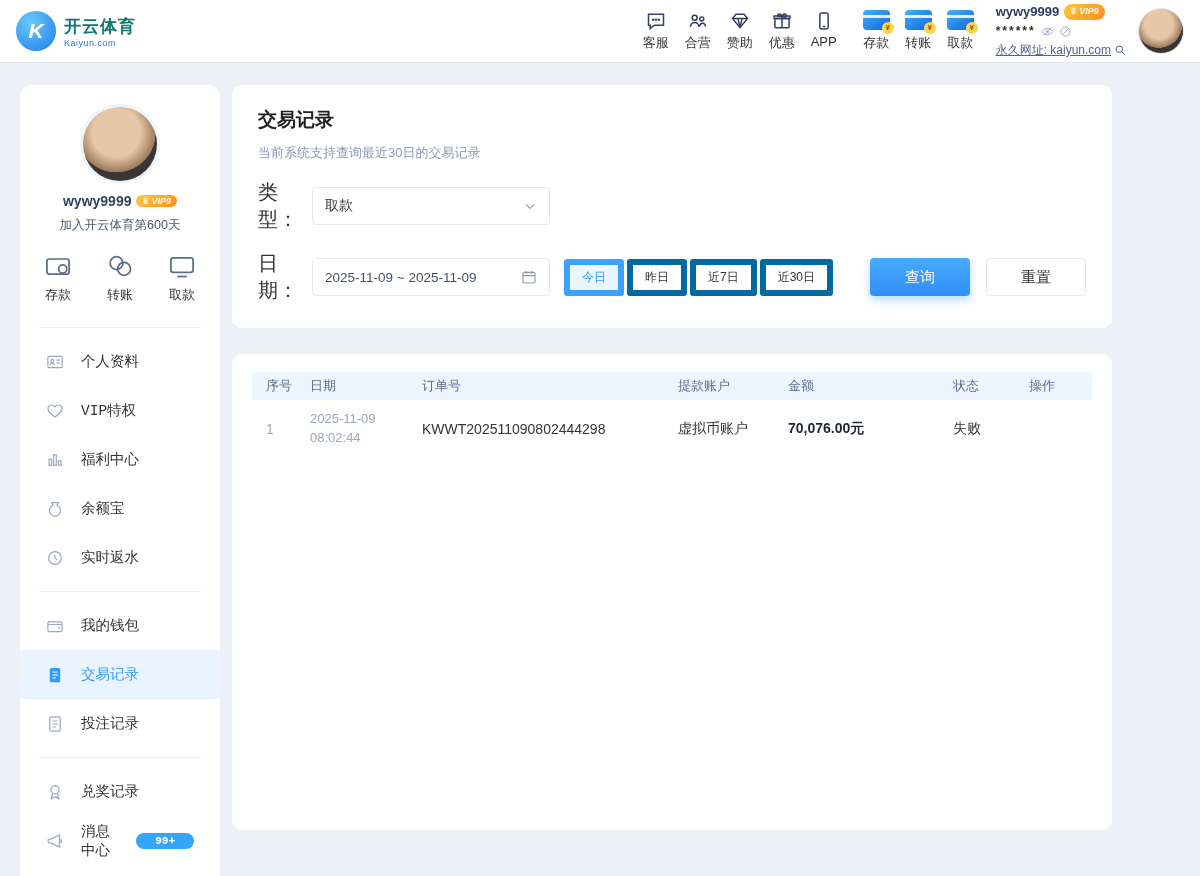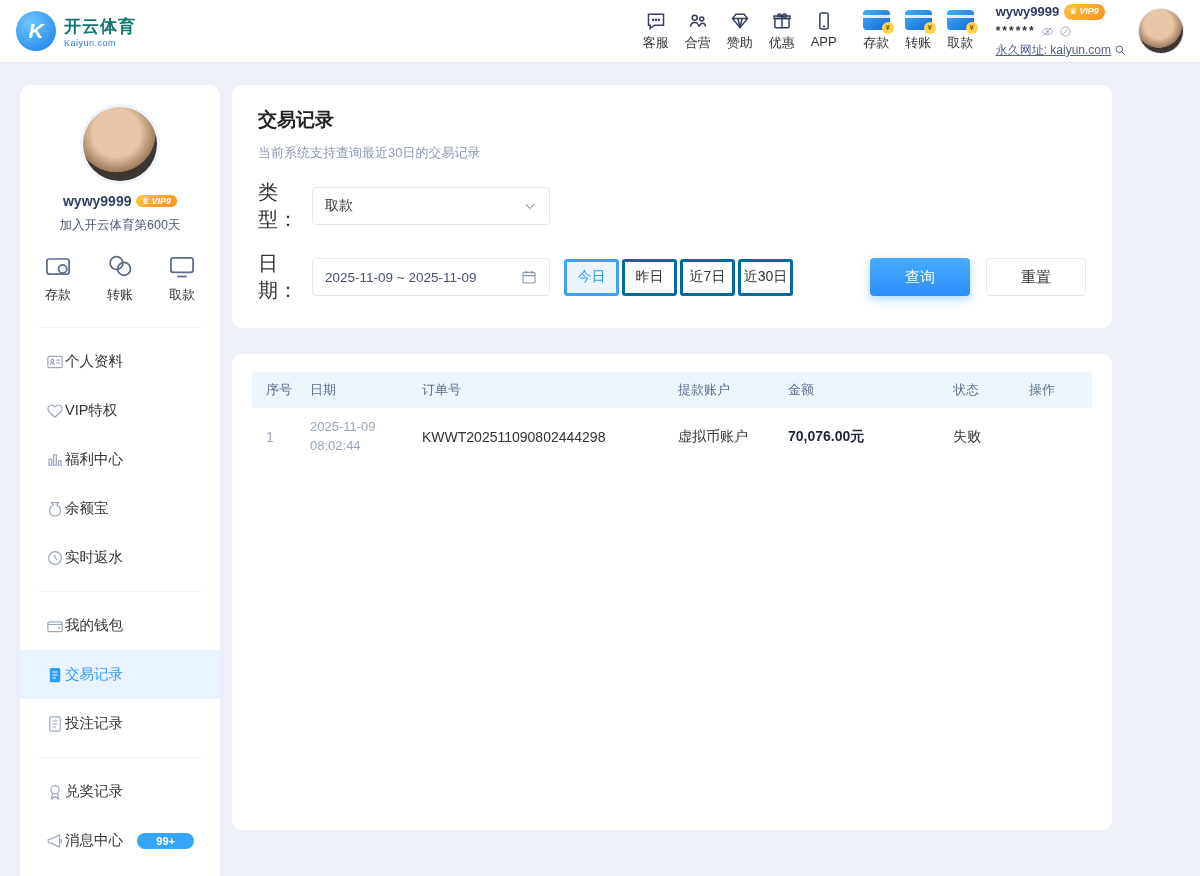--- a/index.html
+++ b/index.html
@@ -75,21 +75,21 @@
     background:radial-gradient(circle at 45% 35%, #e8c6a8 0 38%, #9c7a5e 62%, #3c3633 63%);
     box-shadow:0 0 0 3px #eef4fb;
   }
   .p-name { margin-top:12px; display:flex; justify-content:center; gap:5px; align-items:center; font-size:14px; font-weight:bold; color:#33405f; }
   .p-join { margin-top:8px; font-size:12.5px; color:#4a5771; text-align:center; }
   .quick3 { display:flex; justify-content:space-between; padding:18px 24px 14px; }
   .q3 { display:flex; flex-direction:column; align-items:center; gap:6px; font-size:13px; color:#333; cursor:pointer; }
   .q3 svg { width:28px; height:28px; color:#5d6c87; }
 
   .menu { margin-top:4px; }
-  .menu-item { display:flex; align-items:center; gap:1px; padding:0 26px; height:49px; font-size:14.5px; color:#333; cursor:pointer; }
+  .menu-item { display:flex; align-items:center; gap:17px; padding:0 26px; height:49px; font-size:14.5px; color:#333; cursor:pointer;font-family:Liberation Mono, monospace; }
   .menu-item svg { width:18px; height:18px; color:#9aa7bd; flex:none; }
   .menu-item.active { background:#e9f4ff; color:#2f9bfc; }
   .menu-item.active svg { color:#2f9bfc; }
   .m-div { height:1px; background:#eef1f5; margin:9px 18px; }
   .badge { margin-left:auto; background:#35a5fb; color:#fff; font-size:11px; padding:2px 19px; border-radius:10px; font-weight:bold; }
 
   
   .main-col { width:880px; flex:none; }
   .card { background:#fff; border-radius:10px; }
 
@@ -101,43 +101,43 @@
   .select-box,.date-box {
     width:238px; height:38px; border:1px solid #e3e7ee; border-radius:4px;
     display:flex; align-items:center; justify-content:space-between;
     padding:0 12px; font-size:14px; color:#333; cursor:pointer; background:#fff;
   }
   .select-box svg { width:14px; height:14px; color:#9aa6bb; }
   .date-box { font-size:13.5px; color:#45506a; }
   .date-box svg { width:16px; height:16px; color:#8a97ad; }
   .range-group { display:flex; gap:3px; margin-left:14px; }
   .range-btn {
-    min-width:55px; padding:0 0; height:37px; background:#fff;
-    border:3px solid #0369a1; border-radius:3px;
+    min-width:55px; padding:0 12px; height:37px; background:#fff;
+    border:6px solid #0369a1; border-radius:3px;
     display:flex; align-items:center; justify-content:center;
-    font-size:14px; color:#333; cursor:pointer; white-space:nowrap;
+    font-size:12px; color:#333; cursor:pointer; white-space:nowrap;
   }
   .range-btn.active { background:#eaf5ff; border-color:#3da1fd; color:#2f9bfc; }
   .fc-actions { margin-left:auto; display:flex; gap:16px;border-radius:16px; }
   .btn-primary {
     width:100px; height:38px; border:none; border-radius:4px;
     background:linear-gradient(180deg,#47abff,#2f8ef8); color:#fff; font-size:15px; cursor:pointer;
     box-shadow:0 4px 10px rgba(47,155,252,.35);
   }
   .btn-ghost {
     width:100px; height:38px; border:1px solid #e3e7ee; border-radius:4px;
     background:#fff; color:#333; font-size:15px; cursor:pointer;
   }
 
   .table-card { margin-top:26px; height:476px; padding:18px 20px; }
   .thead,.trow {
     display:grid; grid-template-columns:44px 112px 256px 110px 165px 76px 1fr;
     align-items:center;
   }
-  .thead { background:#edf6fe; height:36px; border-radius:3px; font-size:13px; color:#5d6e8e; }
+  .thead { background:#edf6fe; height:28px; border-radius:3px; font-size:13px; color:#5d6e8e; }
   .thead span { padding-left:14px; }
   .trow { min-height:58px; font-size:14px; color:#333; }
   .trow > div { padding-left:14px; }
   .cell-index { color:#9aa6ba; }
   .cell-date { color:#9aa6ba; font-size:13px; line-height:1.45; }
   .cell-amount { font-weight:bold; color:#1d2536; }
 </style>
 </head>
 <body>
 

